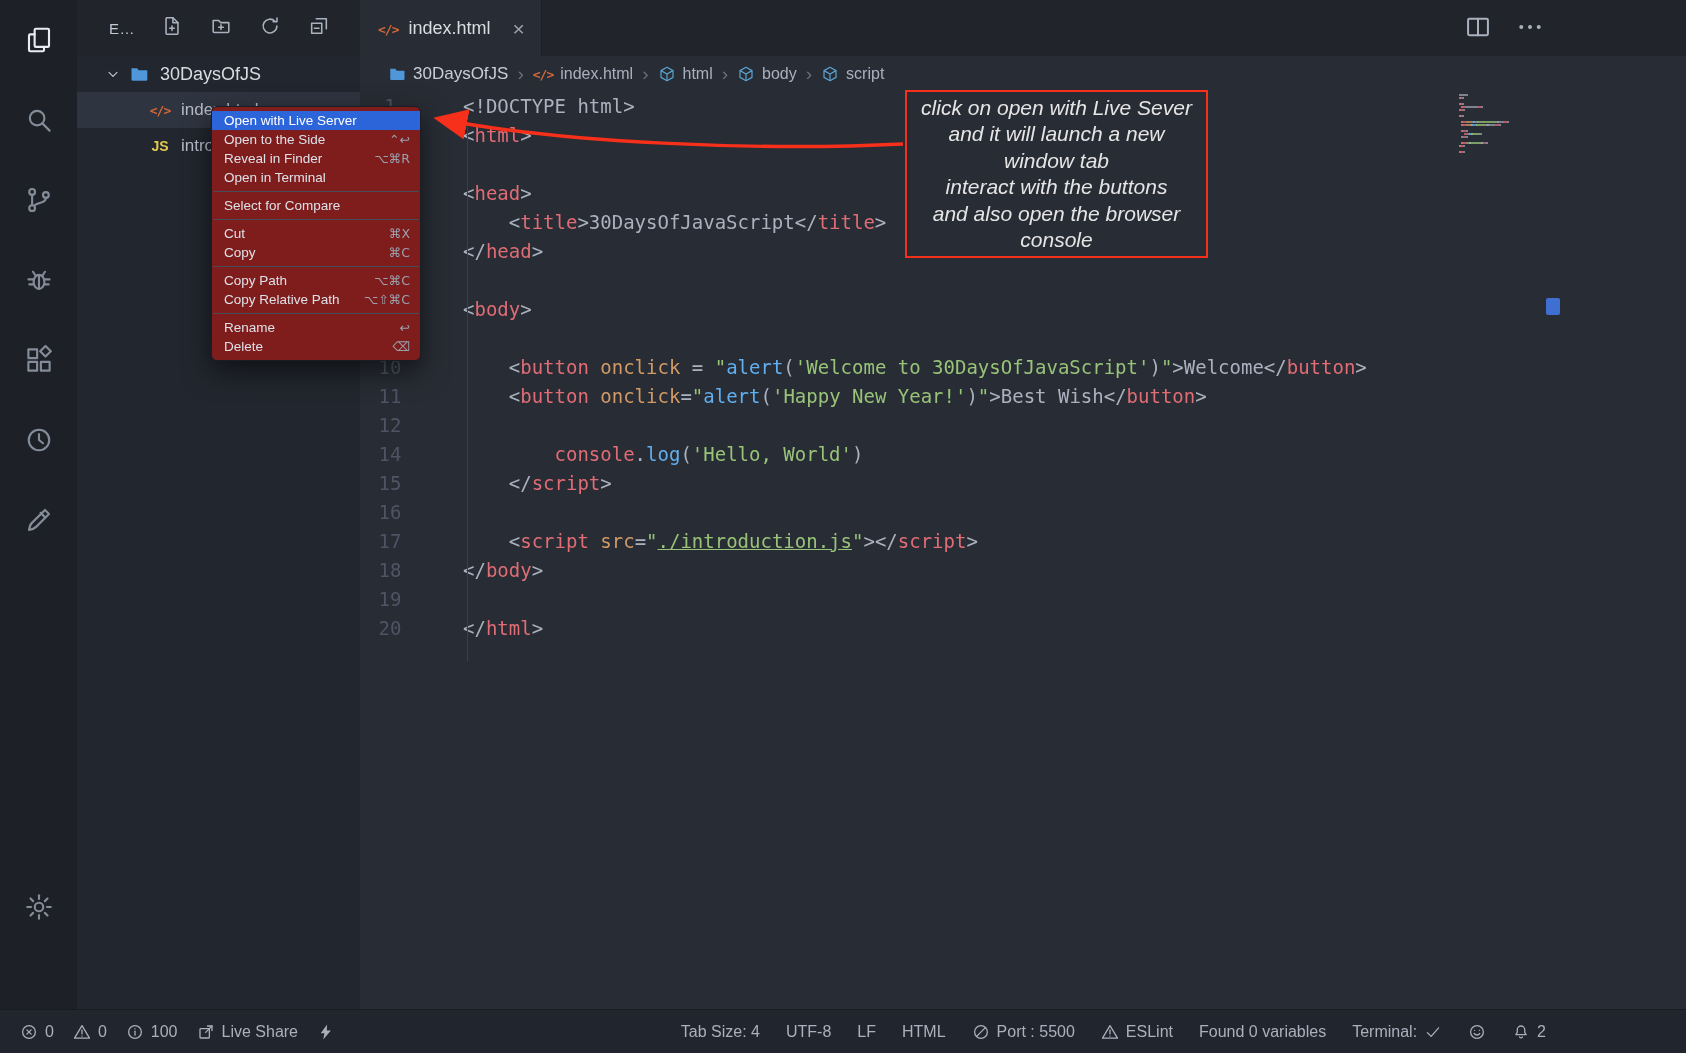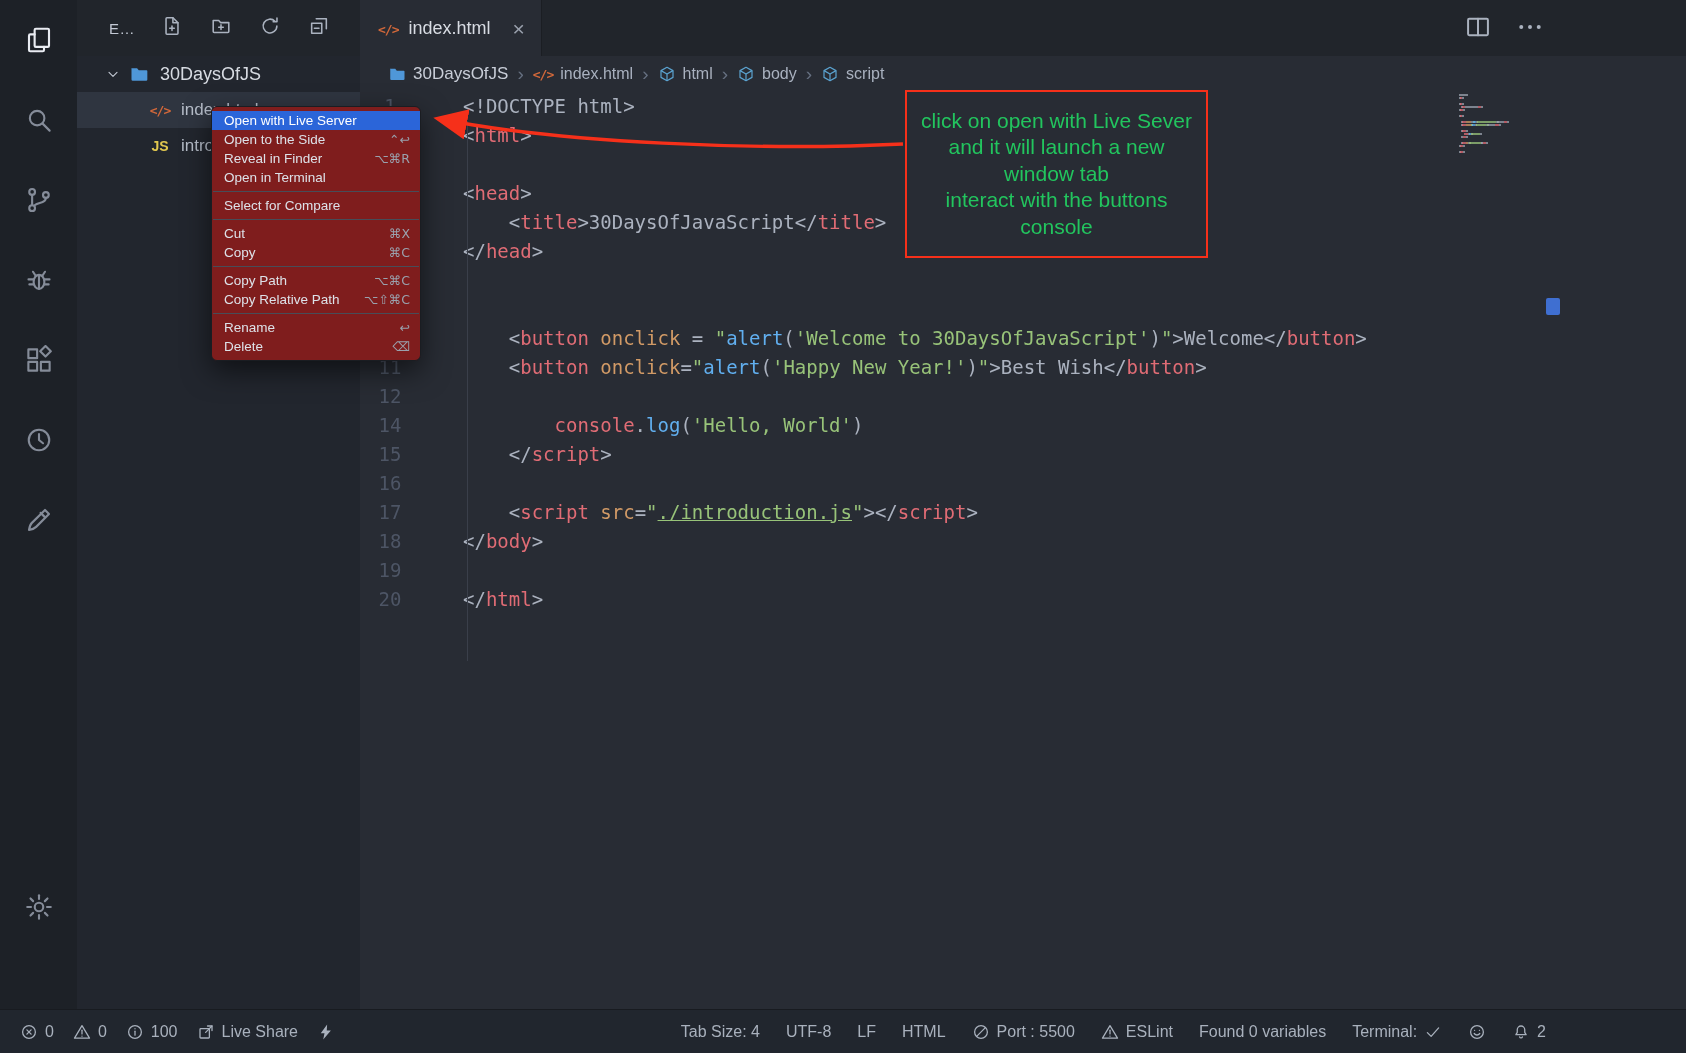--- a/index.html
+++ b/index.html
@@ -336,20 +336,24 @@
             <span class="ln">5</span>
             <span class="codeln"><span class="p">    &lt;</span><span class="tag">title</span><span class="p">&gt;30DaysOfJavaScript&lt;/</span><span class="tag">title</span><span class="p">&gt;</span></span>
           </div>
           <div class="line-row">
             <span class="ln">6</span>
             <span class="codeln"><span class="p">&lt;/</span><span class="tag">head</span><span class="p">&gt;</span></span>
           </div>
           <div class="line-row">
             <span class="ln">7</span>
             <span class="codeln"></span>
+          </div>
+          <div class="line-row">
+            <span class="ln">8</span>
+            <span class="codeln"><span class="p">&lt;</span><span class="tag">body</span><span class="p">&gt;</span></span>
           </div>
           <div class="line-row">
             <span class="ln">9</span>
             <span class="codeln"></span>
           </div>
           <div class="line-row">
             <span class="ln">10</span>
             <span class="codeln"><span class="p">    &lt;</span><span class="tag">button</span><span class="p"> </span><span class="attr">onclick</span><span class="p"> = </span><span class="str">"</span><span class="fn">alert</span><span class="p">(</span><span class="str">'Welcome to 30DaysOfJavaScript'</span><span class="p">)</span><span class="str">"</span><span class="p">&gt;Welcome&lt;/</span><span class="tag">button</span><span class="p">&gt;</span></span>
           </div>
           <div class="line-row">
@@ -634,21 +638,22 @@
 
   <svg class="arrow-svg" width="1686" height="1053" viewBox="0 0 1686 1053">
     <defs>
       <marker id="ah" markerWidth="11" markerHeight="10" refX="8" refY="4.5" orient="auto">
         <path d="M0 0 L10 4.5 L0 9 z" fill="#f6301a"></path>
       </marker>
     </defs>
     <path d="M903 144 C 760 151 560 143 440 119" fill="none" stroke-width="3.4" marker-end="url(#ah)" stroke="#f6301a"></path>
   </svg>
 
-  <div class="note-box" style="color: #22c55e; border-color: rgb(246, 48, 26);">
+  <div class="note-box" style="color: #e5e5e5; border-color: rgb(246, 48, 26); font-style: italic;">
       <div>click on open with Live Sever</div>
       <div>and it will launch a new</div>
       <div>window tab</div>
       <div>interact with the buttons</div>
+      <div>and also open the browser</div>
       <div>console</div>
     </div>
 
 </div>
 
 </body></html>

